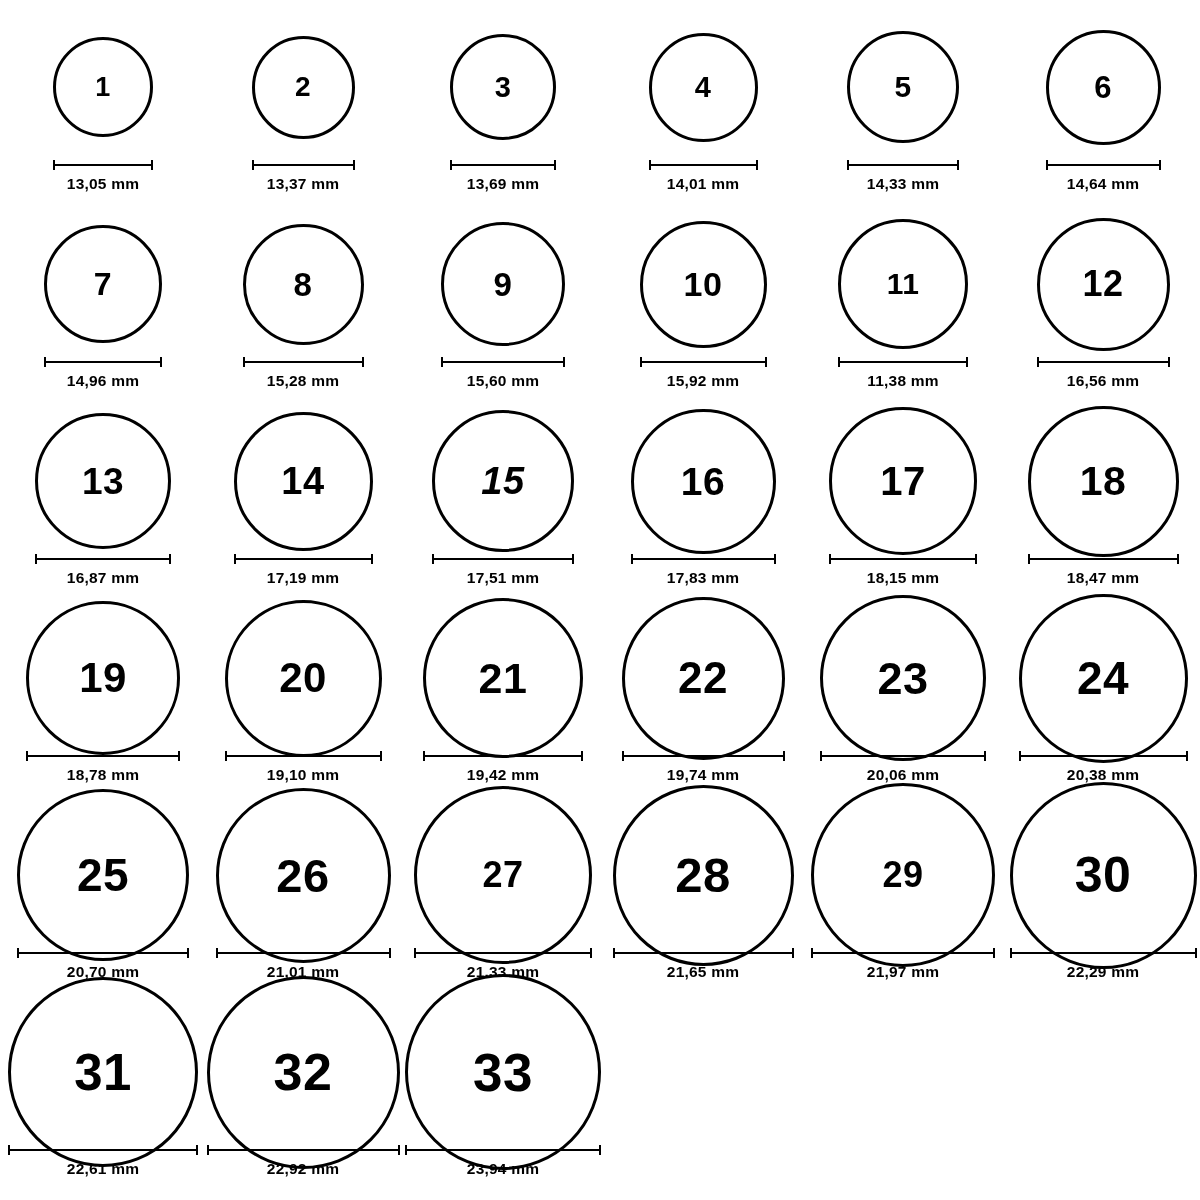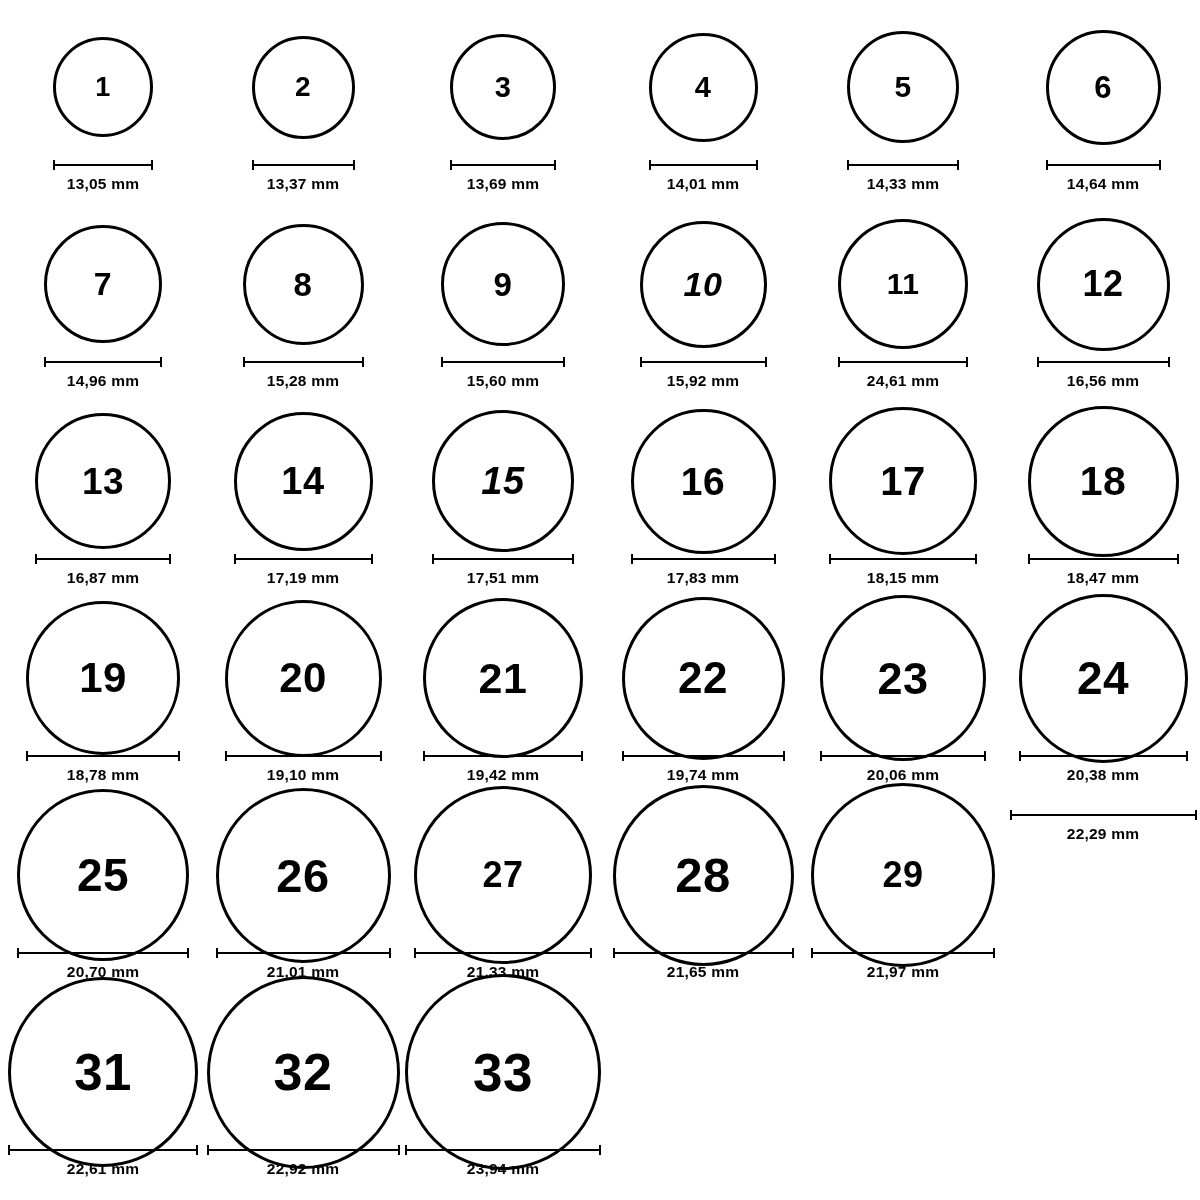--- a/index.html
+++ b/index.html
@@ -235,21 +235,21 @@
             <div class="line"></div>
             <div class="tick left"></div>
             <div class="tick right"></div>
           </div>
           <div class="mm-label">15,60 mm</div>
         </div>
       </div>
       <div class="cell">
         <div class="circle-wrap">
           <div class="circle" style="width: 127px; height: 127px;">
-            <span class="size-num" style="font-size: 34px; font-style: italic;">10</span>
+            <span class="size-num" style="font-size: 34px;">10</span>
           </div>
         </div>
         <div class="measure">
           <div class="bar" style="width: 127px;">
             <div class="line"></div>
             <div class="tick left"></div>
             <div class="tick right"></div>
           </div>
           <div class="mm-label">15,92 mm</div>
         </div>
@@ -259,21 +259,21 @@
           <div class="circle" style="width: 130px; height: 130px;">
             <span class="size-num" style="font-size: 30px;">11</span>
           </div>
         </div>
         <div class="measure">
           <div class="bar" style="width: 130px;">
             <div class="line"></div>
             <div class="tick left"></div>
             <div class="tick right"></div>
           </div>
-          <div class="mm-label">24,61 mm</div>
+          <div class="mm-label">11,38 mm</div>
         </div>
       </div>
       <div class="cell">
         <div class="circle-wrap">
           <div class="circle" style="width: 133px; height: 133px;">
             <span class="size-num" style="font-size: 36px;">12</span>
           </div>
         </div>
         <div class="measure">
           <div class="bar" style="width: 133px;">
@@ -539,20 +539,25 @@
         <div class="measure">
           <div class="bar" style="width: 184px;">
             <div class="line"></div>
             <div class="tick left"></div>
             <div class="tick right"></div>
           </div>
           <div class="mm-label">21,97 mm</div>
         </div>
       </div>
       <div class="cell">
+        <div class="circle-wrap">
+          <div class="circle" style="width: 187px; height: 187px;">
+            <span class="size-num" style="font-size: 50px;">30</span>
+          </div>
+        </div>
         <div class="measure">
           <div class="bar" style="width: 187px;">
             <div class="line"></div>
             <div class="tick left"></div>
             <div class="tick right"></div>
           </div>
           <div class="mm-label">22,29 mm</div>
         </div>
       </div>
     </div>

